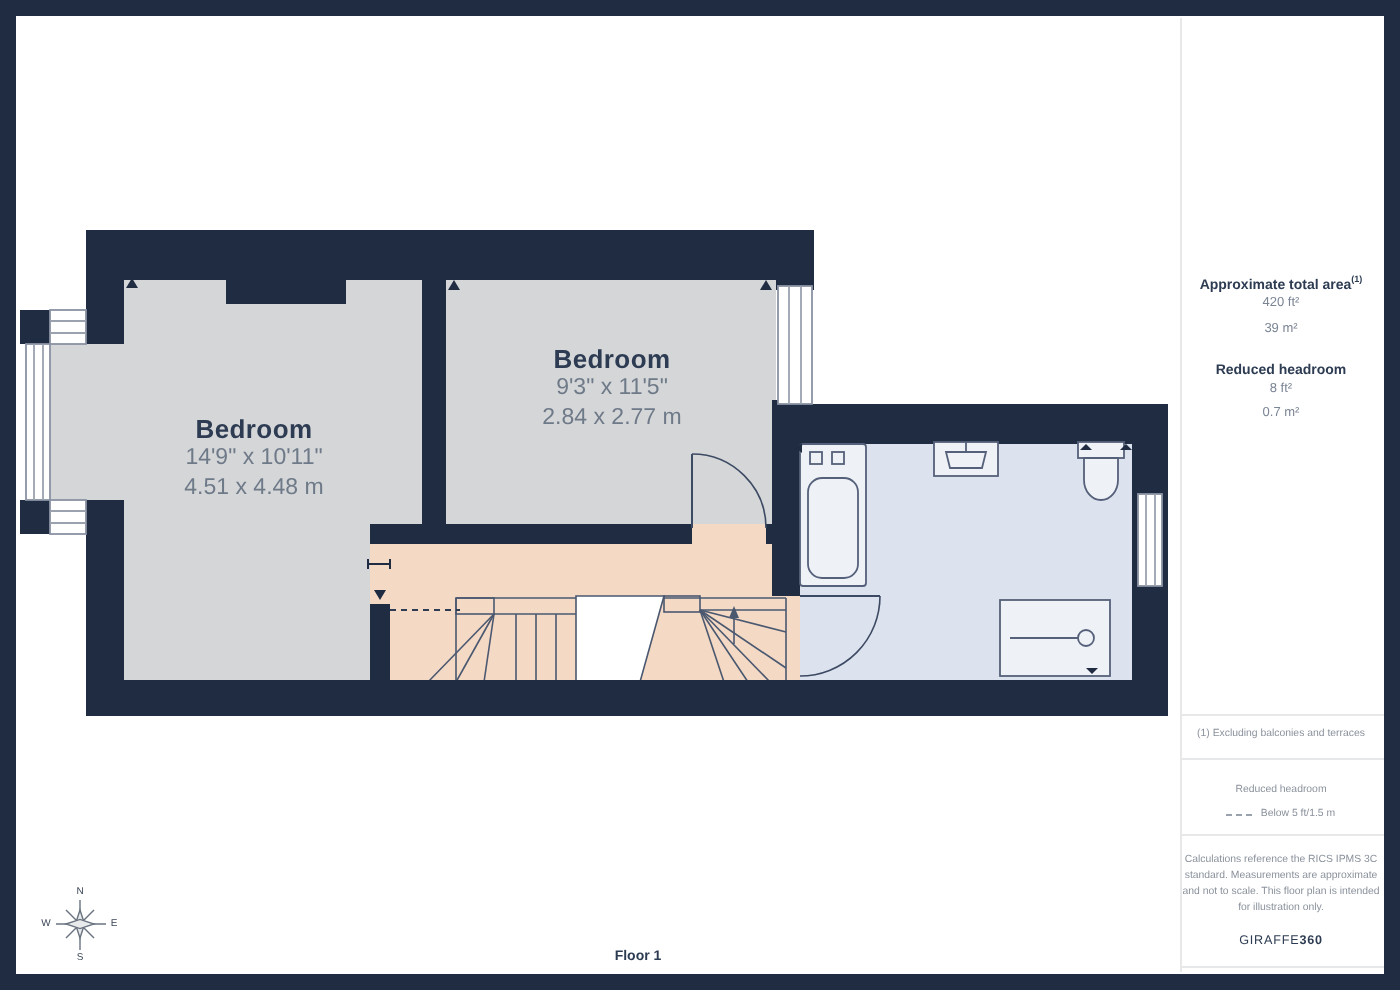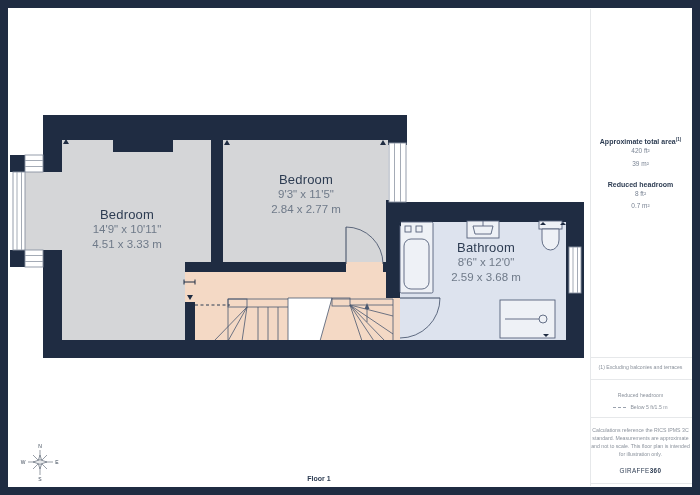--- a/index.html
+++ b/index.html
@@ -1,21 +1,21 @@
 <!DOCTYPE html>
 <html><head>
 <meta charset="utf-8">
 <style>
   html,body{margin:0;padding:0;background:#888;}
   .screen{position:relative;width:700px;height:495px;background:#1f2c42;overflow:hidden;
           font-family:"Liberation Sans",sans-serif;}
   .canvas{position:absolute;left:8px;top:8px;right:8px;bottom:8px;background:#ffffff;}
   svg.plan{position:absolute;left:0;top:0;width:700px;height:495px;}
   .room-label{position:absolute;text-align:center;transform:translateX(-50%);white-space:nowrap;}
-  .room-name{font-size:13px;font-weight:normal;color:#2d3c52;letter-spacing:.2px;}
+  .room-name{font-size:13px;font-weight:bold;color:#2d3c52;letter-spacing:.2px;}
   .room-dim{font-size:11.5px;color:#6f7a89;line-height:1.28;}
   
   .sb{position:absolute;color:#2d3c52;}
   .sb-col{left:589px;width:103px;text-align:center;}
   .sb-div-v{position:absolute;left:590px;top:9px;width:1px;height:477px;background:#e6e8ea;}
   .sb-div-h{position:absolute;left:590px;width:102px;height:1px;background:#e6e8ea;}
   .sb-head{font-size:7px;font-weight:bold;color:#2d3c52;}
   .sb-head sup{font-size:4.5px;}
   .sb-val{font-size:6.5px;color:#7a8494;line-height:1.9;}
   .sb-small{font-size:5.2px;color:#8b929c;line-height:1.55;}
@@ -172,31 +172,26 @@
       <line x1="33" y1="455" x2="47" y2="469"></line>
       <line x1="33" y1="469" x2="47" y2="455"></line>
       <polygon points="40,455 42.3,462 40,469 37.7,462" fill="#e8eaec"></polygon>
       <polygon points="33,462 40,459.7 47,462 40,464.3" fill="#e8eaec"></polygon>
     </g>
   </svg>
 
   <div class="room-label" style="left:127px;top:207px;">
     <div class="room-name">Bedroom</div>
     <div class="room-dim">14'9" x 10'11"</div>
-    <div class="room-dim">4.51 x 3.33 m</div>
+    <div class="room-dim">4.51 x 4.48 m</div>
   </div>
   <div class="room-label" style="left:306px;top:172px;">
     <div class="room-name">Bedroom</div>
     <div class="room-dim">9'3" x 11'5"</div>
     <div class="room-dim">2.84 x 2.77 m</div>
-  </div>
-  <div class="room-label" style="left:486px;top:240px;">
-    <div class="room-name">Bathroom</div>
-    <div class="room-dim">8'6" x 12'0"</div>
-    <div class="room-dim">2.59 x 3.68 m</div>
   </div>
 
   <span class="compass-letter" style="left:40px;top:446px;">N</span>
   <span class="compass-letter" style="left:23px;top:462px;">W</span>
   <span class="compass-letter" style="left:57px;top:462px;">E</span>
   <span class="compass-letter" style="left:40px;top:479px;">S</span>
 
   <div class="floor-label">Floor 1</div>
 
   <div class="sb-div-v"></div>

